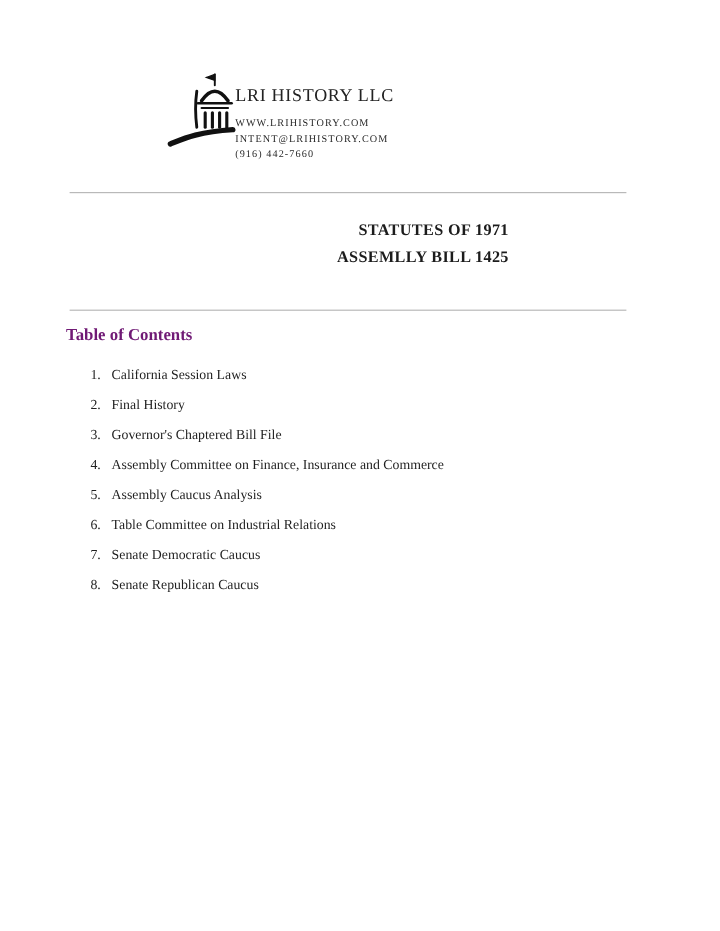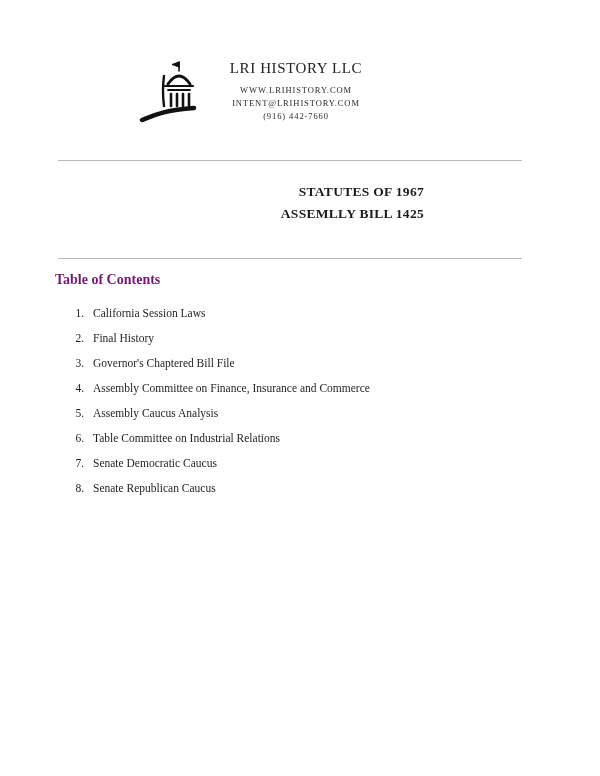--- a/index.html
+++ b/index.html
@@ -22,23 +22,22 @@
   .logo {
     position: absolute;
     left: 138px;
     top: 56px;
     width: 64px;
     height: 80px;
   }
   .header-text {
     position: absolute;
     left: 196px;
-    top: 60px;
+    top: 72px;
     width: 200px;
-    text-align: center;
   }
   .company-name {
     font-size: 15px;
     letter-spacing: 0.6px;
     color: #222;
     margin-bottom: 7px;
     white-space: nowrap;
   }
   .contact-line {
     font-size: 8.5px;
@@ -142,21 +141,21 @@
   <div class="header-text">
     <div class="company-name">LRI HISTORY LLC</div>
     <div class="contact-line">WWW.LRIHISTORY.COM</div>
     <div class="contact-line">INTENT@LRIHISTORY.COM</div>
     <div class="contact-line">(916) 442-7660</div>
   </div>
 
   <div class="rule rule-top"></div>
 
   <div class="doc-block">
-    <div class="doc-line">STATUTES OF 1967</div>
+    <div class="doc-line">STATUTES OF 1971</div>
     <div class="doc-line">ASSEMLLY BILL 1425</div>
   </div>
 
   <div class="rule rule-bottom"></div>
 
   <div class="toc-title">Table of Contents</div>
 
   <div class="toc-list">
     <div class="toc-item">
       <span class="toc-num">1.</span>

